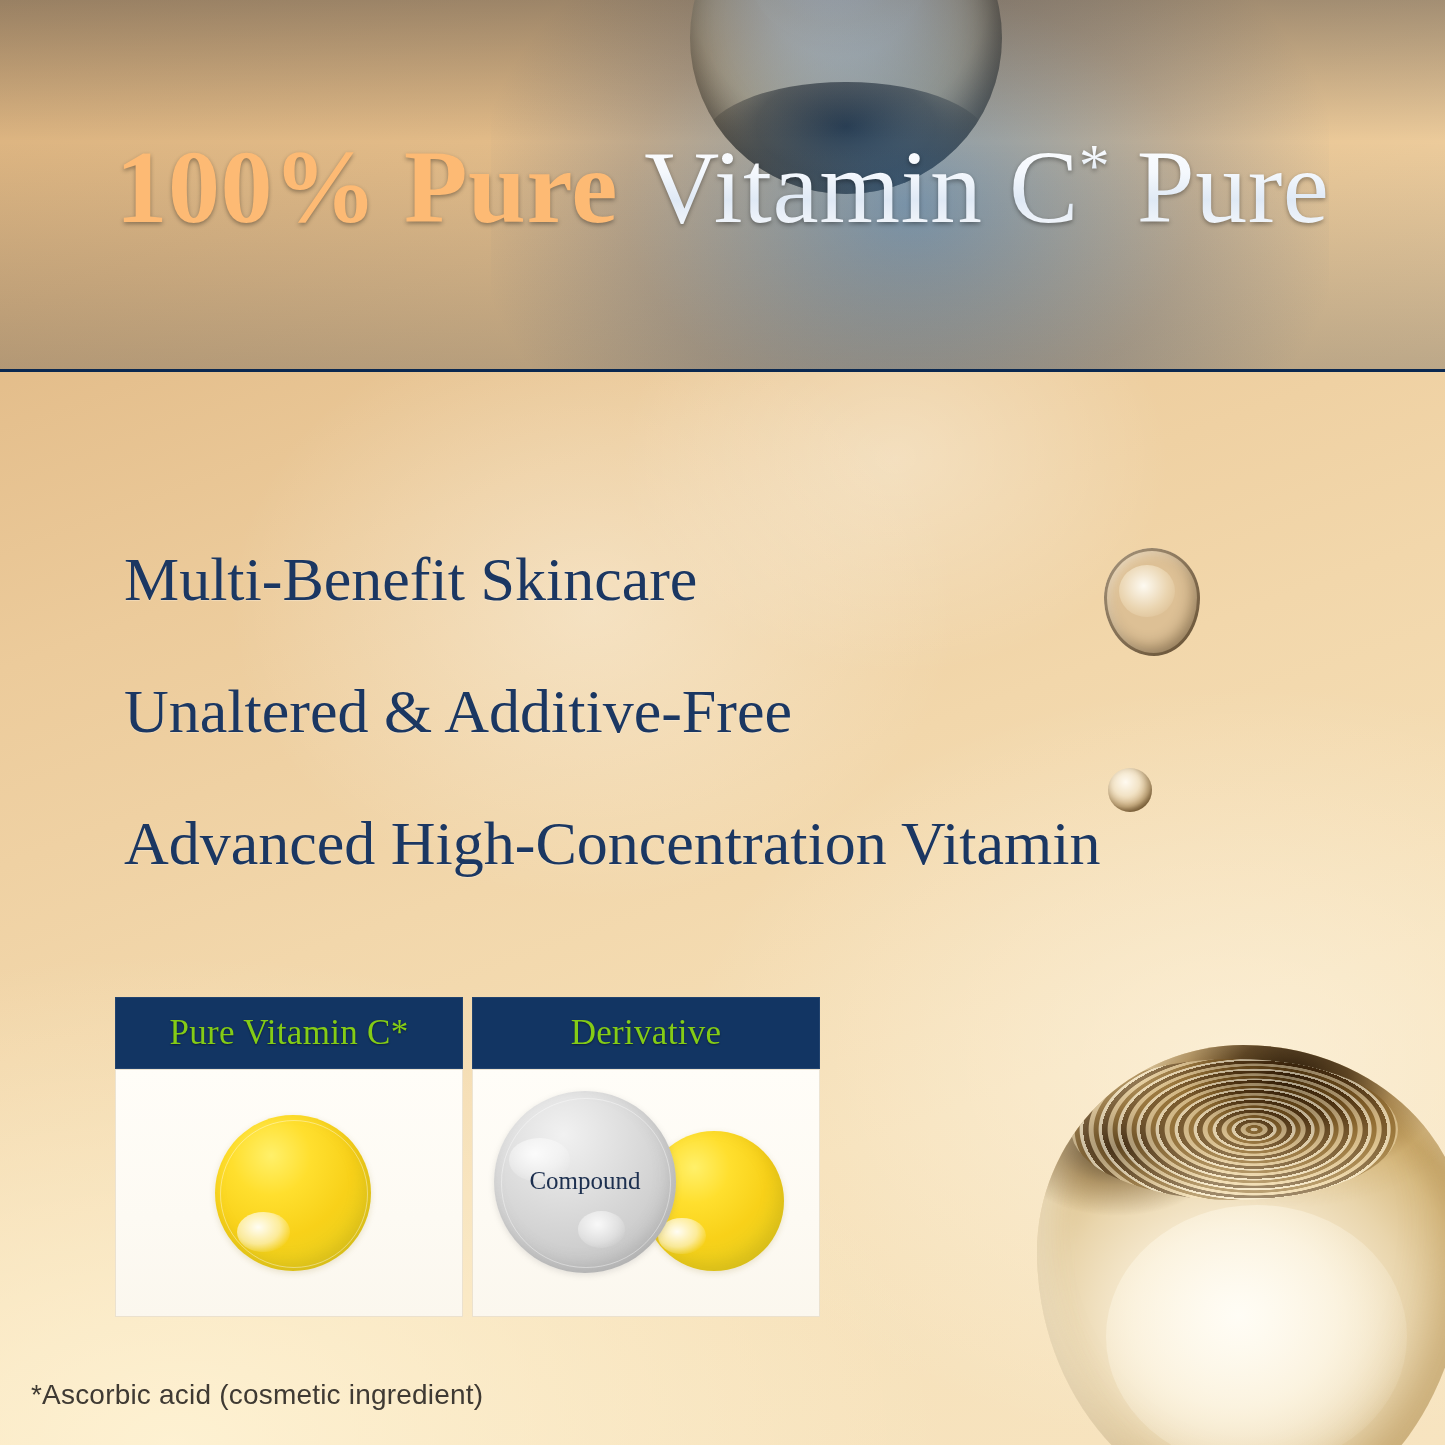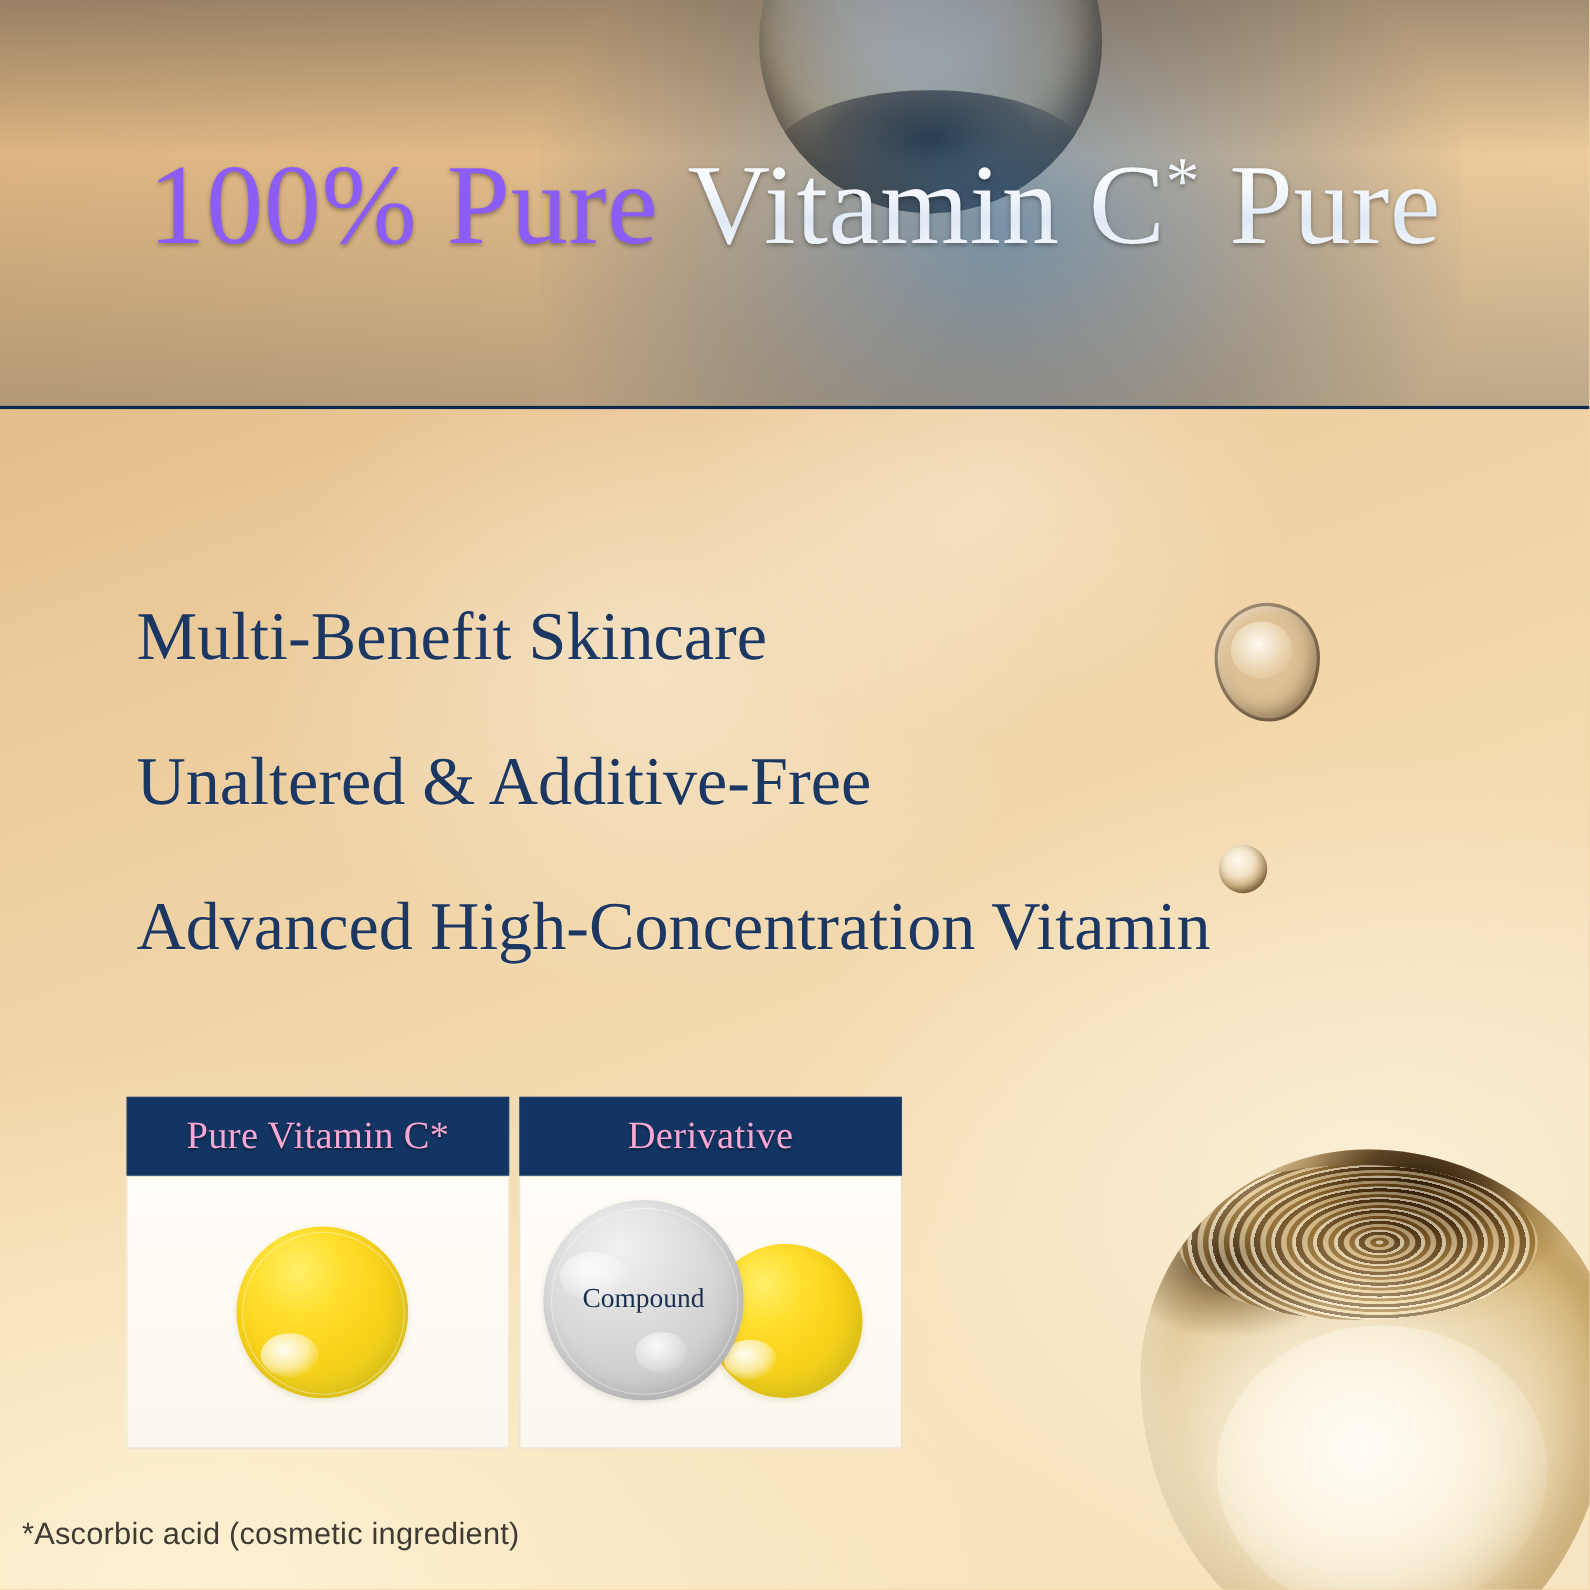--- a/index.html
+++ b/index.html
@@ -59,24 +59,25 @@
   .headline{
     position:absolute;left:0;top:132px;width:1445px;
     text-align:center;
     font-size:104px;line-height:1.06;
     letter-spacing:0.5px;
     white-space:nowrap;
   }
   .hl-gold{
     background:linear-gradient(180deg,
       #fbf0d6 0%, #f6e3b5 16%, #e8c48a 40%, #d9ae६8 55%, #dfb878 64%, #f0d8ac 84%, #fdf6e4 100%);
-    background-color:#8b5cf6;
+    background-color:#fdba74;
     -webkit-background-clip:text;background-clip:text;
     -webkit-text-fill-color:transparent;color:transparent;
     filter:drop-shadow(0 2px 2px rgba(0,0,0,0.35));
+    font-weight:bold;
   }
   .hl-white{
     background:linear-gradient(180deg,#ffffff 0%, #f4f8fd 38%, #dfe9f5 62%, #ffffff 100%);
     background-color:#ffffff;
     -webkit-background-clip:text;background-clip:text;
     -webkit-text-fill-color:transparent;color:transparent;
     filter:drop-shadow(0 2px 2px rgba(0,0,0,0.35));
   }
   .hl-star{font-size:62px;vertical-align:super;line-height:0;}
 
@@ -96,21 +97,21 @@
   .card{width:348px;}
   .card.wide{width:348px;}
   .card-head{
     height:72px;
     background:linear-gradient(180deg,#14376a 0%,#123録63 40%,#0f2f5c 100%);
     background-color:#123563;
     display:flex;align-items:center;justify-content:center;
     box-shadow:inset 0 0 0 1px rgba(255,255,255,0.07);
   }
   .card-head span{
-    color:#f9a8d4;font-size:35px;letter-spacing:0.3px;
+    color:#84cc16;font-size:35px;letter-spacing:0.3px;
     text-shadow:0 1px 2px rgba(0,0,0,0.45);
   }
   .card-body{
     height:248px;
     background:linear-gradient(180deg,#fffdf8 0%,#fdfaf3 60%,#fbf7ee 100%);
     position:relative;
     box-shadow:inset 0 0 0 1px rgba(222,208,180,0.55);
   }
 
   
@@ -138,21 +139,21 @@
     border:1px solid rgba(255,255,255,0.40);
   }
   .compound-label{
     position:absolute;
     color:#1c2f4f;font-size:25px;white-space:nowrap;
     text-align:center;
   }
 
   
   .footnote{
-    position:absolute;left:20px;top:1379px;
+    position:absolute;left:31px;top:1379px;
     font-family:"Liberation Sans",sans-serif;
     font-size:28px;color:#3f3a33;letter-spacing:0.2px;
   }
 
   
   .drop{position:absolute;pointer-events:none;}
 
   
   .drop-big{
     right:-22px;bottom:-70px;width:430px;height:470px;

